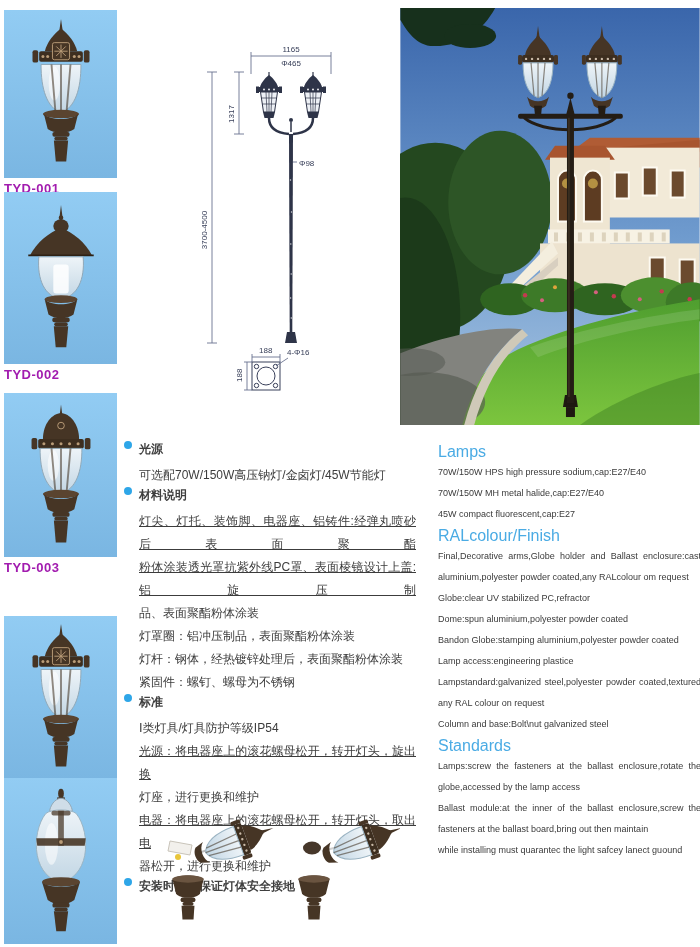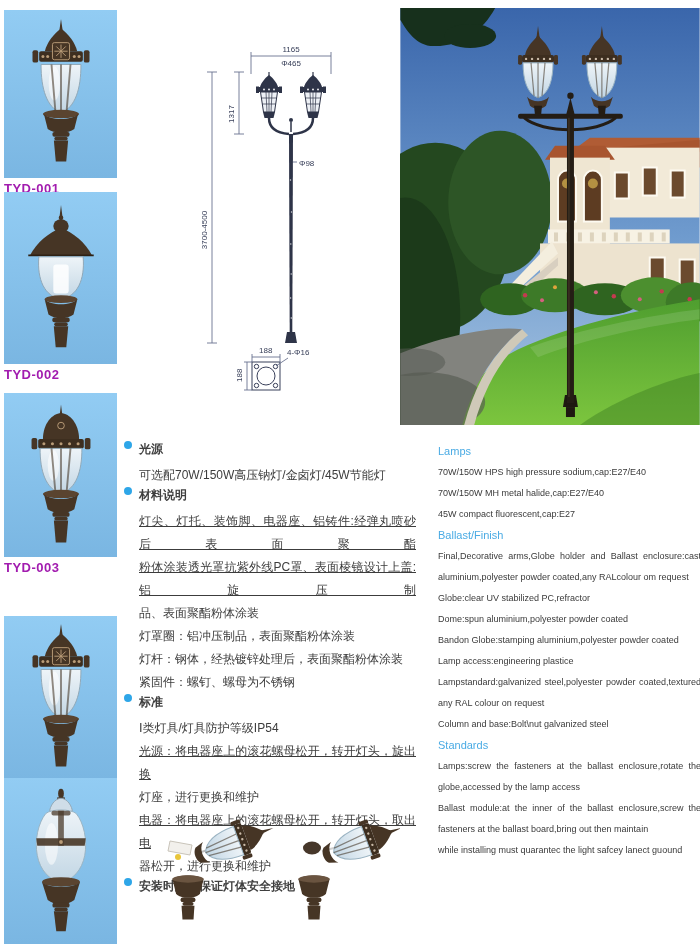--- a/index.html
+++ b/index.html
@@ -16,21 +16,21 @@
   
   .hero{position:absolute;left:400px;top:8px;width:300px;height:417px;}
   
   .specs-cn{position:absolute;left:124px;top:441px;width:292px;}
   .cn-title{display:flex;gap:7px;height:23px;font-size:12px;font-weight:bold;color:#3f3f3f;}
   .bullet{flex:0 0 8px;width:8px;height:8px;border-radius:50%;background:#2ea6e8;}
   .cn-line{margin-left:15px;font-size:12px;line-height:23px;color:#3c3c3c;white-space:nowrap;}
   .cn-line.just{text-align:justify;text-align-last:justify;white-space:normal;text-decoration:underline;}
   
   .specs-en{position:absolute;left:438px;top:441px;width:263px;}
-  .en-title{height:21px;line-height:21px;font-size:11px;color:#4aabe4;}
+  .en-title{height:21px;line-height:21px;font-size:16px;color:#4aabe4;}
   .en-line{font-size:9px;line-height:21px;color:#3a3a3a;white-space:nowrap;}
   .en-line.just{text-align:justify;text-align-last:justify;white-space:normal;}
   
   .maint{position:absolute;left:148px;top:793px;width:252px;height:132px;}
   .defs-holder{position:absolute;width:0;height:0;overflow:hidden;}
 </style>
 </head>
 <body>
 
 <svg class="defs-holder" aria-hidden="true">
@@ -392,21 +392,21 @@
         <span class="bullet"></span>
         <span>安装时必须保证灯体安全接地</span>
       </div>
     </div>
 
   <div class="specs-en" id="specs-en">
       <div class="en-title"><span>Lamps</span></div>
       <div class="en-line">70W/150W HPS high pressure sodium,cap:E27/E40</div>
       <div class="en-line">70W/150W MH metal halide,cap:E27/E40</div>
       <div class="en-line">45W compact fluorescent,cap:E27</div>
-      <div class="en-title"><span>Ballast/Finish</span></div>
+      <div class="en-title"><span>RALcolour/Finish</span></div>
       <div class="en-line just">Final,Decorative arms,Globe holder and Ballast enclosure:cast</div>
       <div class="en-line">aluminium,polyester powder coated,any RALcolour om request</div>
       <div class="en-line">Globe:clear UV stabilized PC,refractor</div>
       <div class="en-line">Dome:spun aluminium,polyester powder coated</div>
       <div class="en-line">Bandon Globe:stamping aluminium,polyester powder coated</div>
       <div class="en-line">Lamp access:engineering plastice</div>
       <div class="en-line just">Lampstandard:galvanized steel,polyester powder coated,textured</div>
       <div class="en-line">any RAL colour on request</div>
       <div class="en-line">Column and base:Bolt\nut galvanized steel</div>
       <div class="en-title"><span>Standards</span></div>

